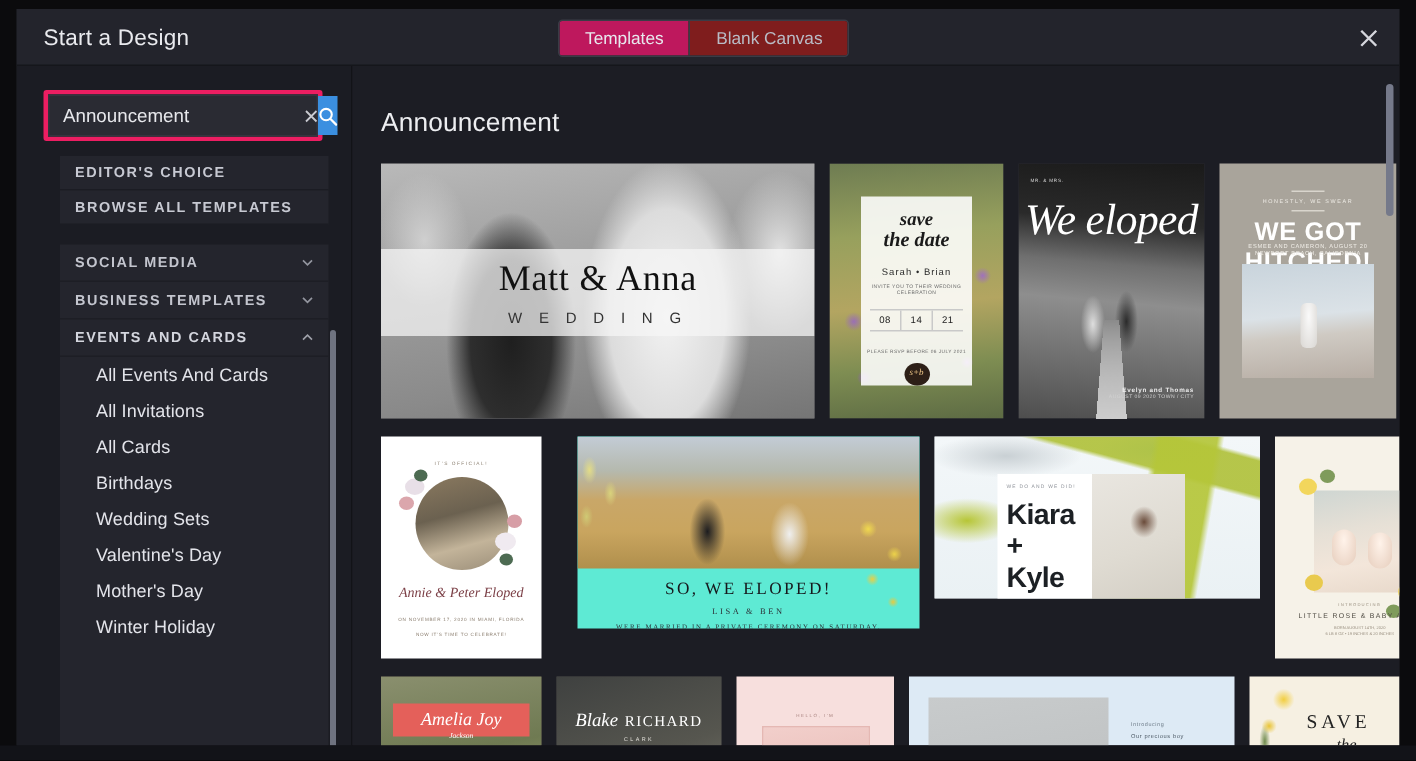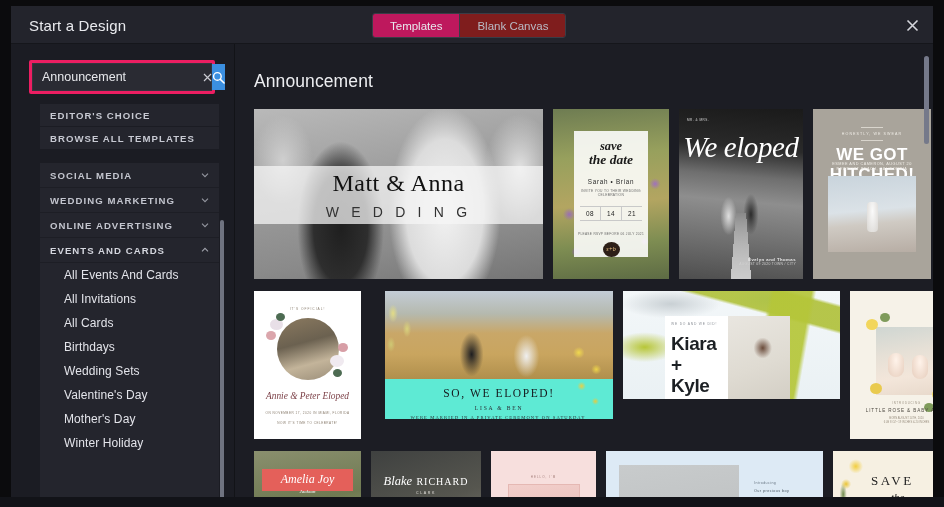--- a/index.html
+++ b/index.html
@@ -160,21 +160,21 @@
       radial-gradient(ellipse 45px 70px at 92% 35%, #e2e2e2, rgba(150,150,150,0) 78%),
       linear-gradient(170deg,#b9b9b9 0%,#9d9d9d 40%,#8a8a8a 75%,#757575 100%);
     filter: grayscale(1);
   }
   .c1 .band {
     position:absolute; left:0; right:0; top:57px; height:58px;
     background: rgba(245,245,245,.74);
     display:flex; flex-direction:column; align-items:center; justify-content:center;
   }
   .c1 .n1 { font-family:"Liberation Serif", serif; font-size:24px; color:#111; letter-spacing:.5px;}
-  .c1 .n2 { font-family:"Liberation Sans", sans-serif; font-size:14px; color:#333; letter-spacing:4.2px; margin-top:7px;}
+  .c1 .n2 { font-family:"Liberation Sans", sans-serif; font-size:10px; color:#333; letter-spacing:4.2px; margin-top:7px;}
 
   
   .c2 { width:116px; height:170px; }
   .c2 .photo {
     position:absolute; inset:0;
     background:
       radial-gradient(circle 9px at 14% 62%, #9a6fb5, rgba(154,111,181,0) 70%),
       radial-gradient(circle 8px at 88% 44%, #a071bd, rgba(160,113,189,0) 70%),
       radial-gradient(circle 7px at 20% 84%, #8e66ad, rgba(142,102,173,0) 70%),
       radial-gradient(circle 6px at 79% 78%, #a878c4, rgba(168,120,196,0) 70%),
@@ -400,27 +400,21 @@
       </div>
 
       <div class="cat-list">
         <div class="cat-head">
           <span>SOCIAL MEDIA</span>
           <svg class="chev" viewBox="0 0 10 10">
             <path d="M2 3.6 L5 6.6 L8 3.6" stroke="#b9bcc6" stroke-width="1.1" fill="none"></path>
             </svg>
         </div>
         <div class="cat-head">
-          <span>WEDDING MARKETING</span>
-          <svg class="chev" viewBox="0 0 10 10">
-            <path d="M2 3.6 L5 6.6 L8 3.6" stroke="#b9bcc6" stroke-width="1.1" fill="none"></path>
-            </svg>
-        </div>
-        <div class="cat-head">
-          <span>ONLINE ADVERTISING</span>
+          <span>BUSINESS TEMPLATES</span>
           <svg class="chev" viewBox="0 0 10 10">
             <path d="M2 3.6 L5 6.6 L8 3.6" stroke="#b9bcc6" stroke-width="1.1" fill="none"></path>
             </svg>
         </div>
         <div class="cat-head open">
           <span>EVENTS AND CARDS</span>
           <svg class="chev" viewBox="0 0 10 10">
             <path d="M2 6.4 L5 3.4 L8 6.4" stroke="#c9cbd4" stroke-width="1.1" fill="none"></path>
             </svg>
         </div>

